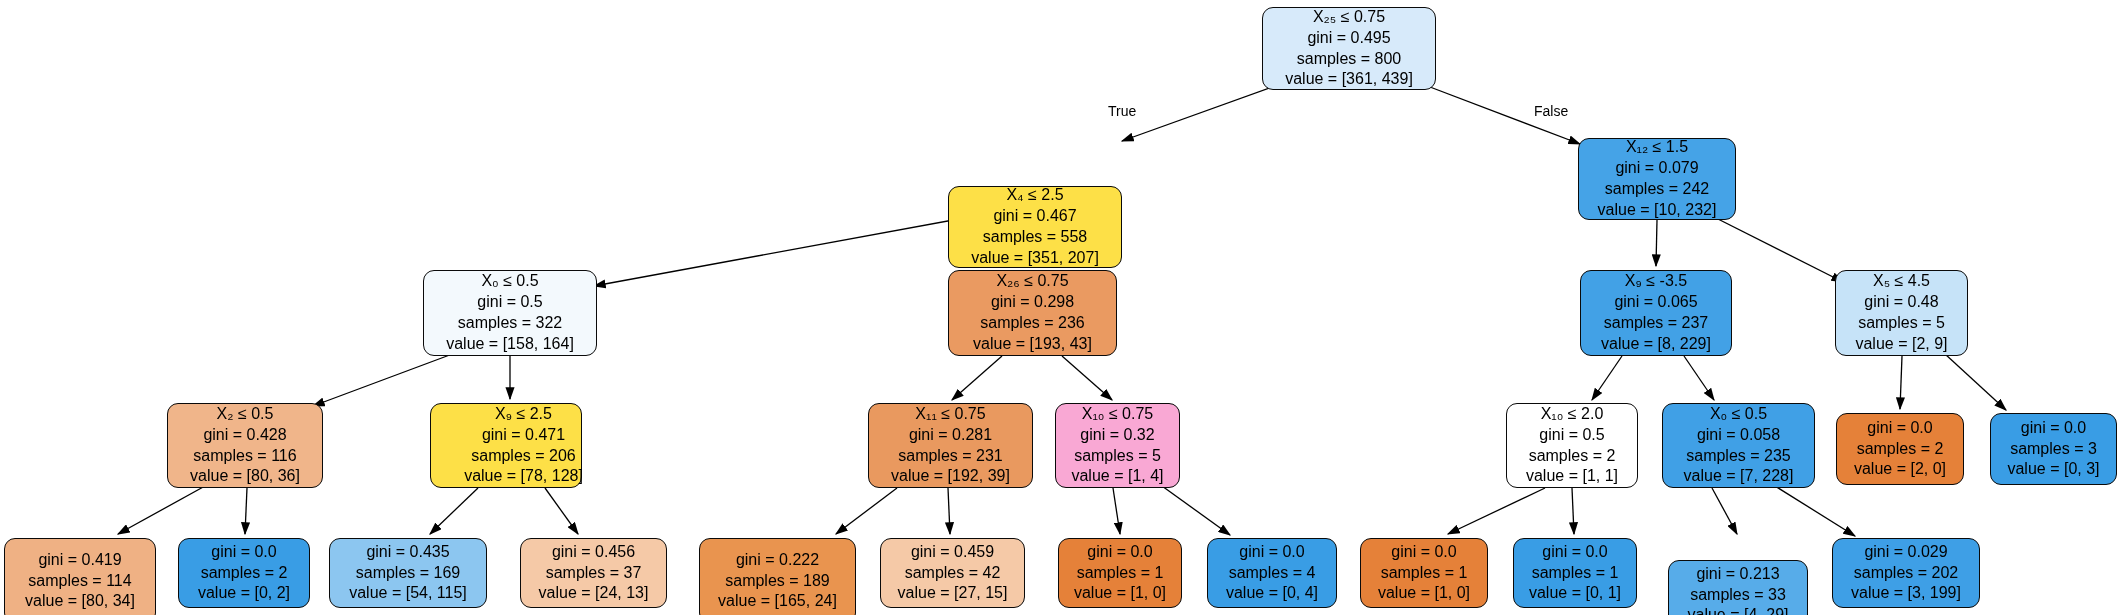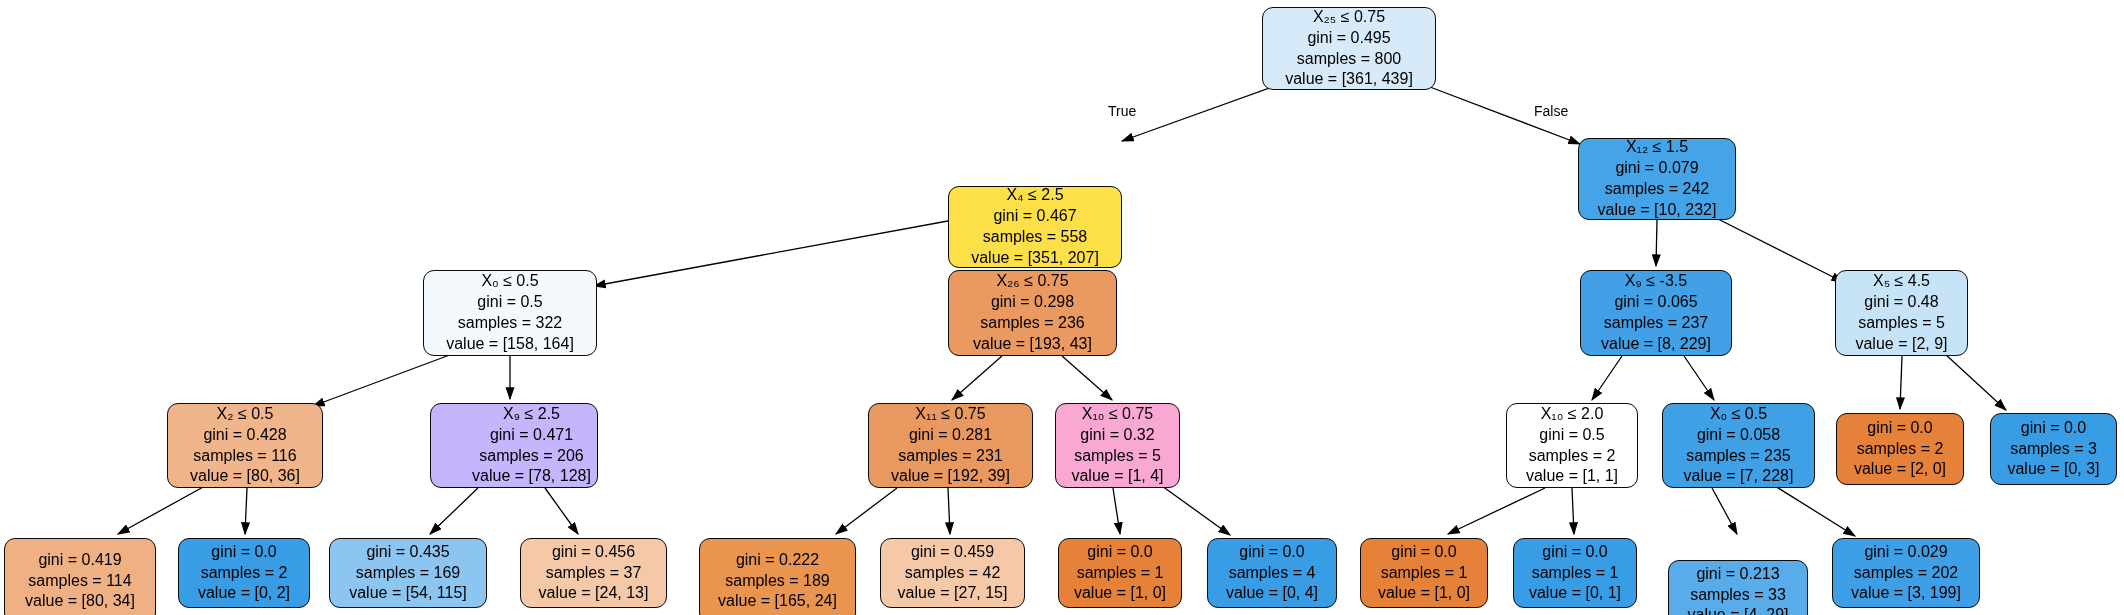--- a/index.html
+++ b/index.html
@@ -133,21 +133,21 @@
     <div>samples = 5</div>
     <div>value = [2, 9]</div>
   </div>
 
   <div class="tnode" style="left: 167px; top: 403px; width: 156px; height: 85px; background: rgb(240, 181, 138);">
     <div>X₂ ≤ 0.5</div>
     <div>gini = 0.428</div>
     <div>samples = 116</div>
     <div>value = [80, 36]</div>
   </div>
-  <div class="tnode" style="left: 430px; top: 403px; width: 168px; height: 85px; background: #c4b5fd; padding-left: 35px;">
+  <div class="tnode" style="left: 430px; top: 403px; width: 152px; height: 85px; background: #fde047; padding-left: 35px;">
     <div>X₉ ≤ 2.5</div>
     <div>gini = 0.471</div>
     <div>samples = 206</div>
     <div>value = [78, 128]</div>
   </div>
   <div class="tnode" style="left: 868px; top: 403px; width: 165px; height: 85px; background: rgb(233, 153, 95);">
     <div>X₁₁ ≤ 0.75</div>
     <div>gini = 0.281</div>
     <div>samples = 231</div>
     <div>value = [192, 39]</div>

